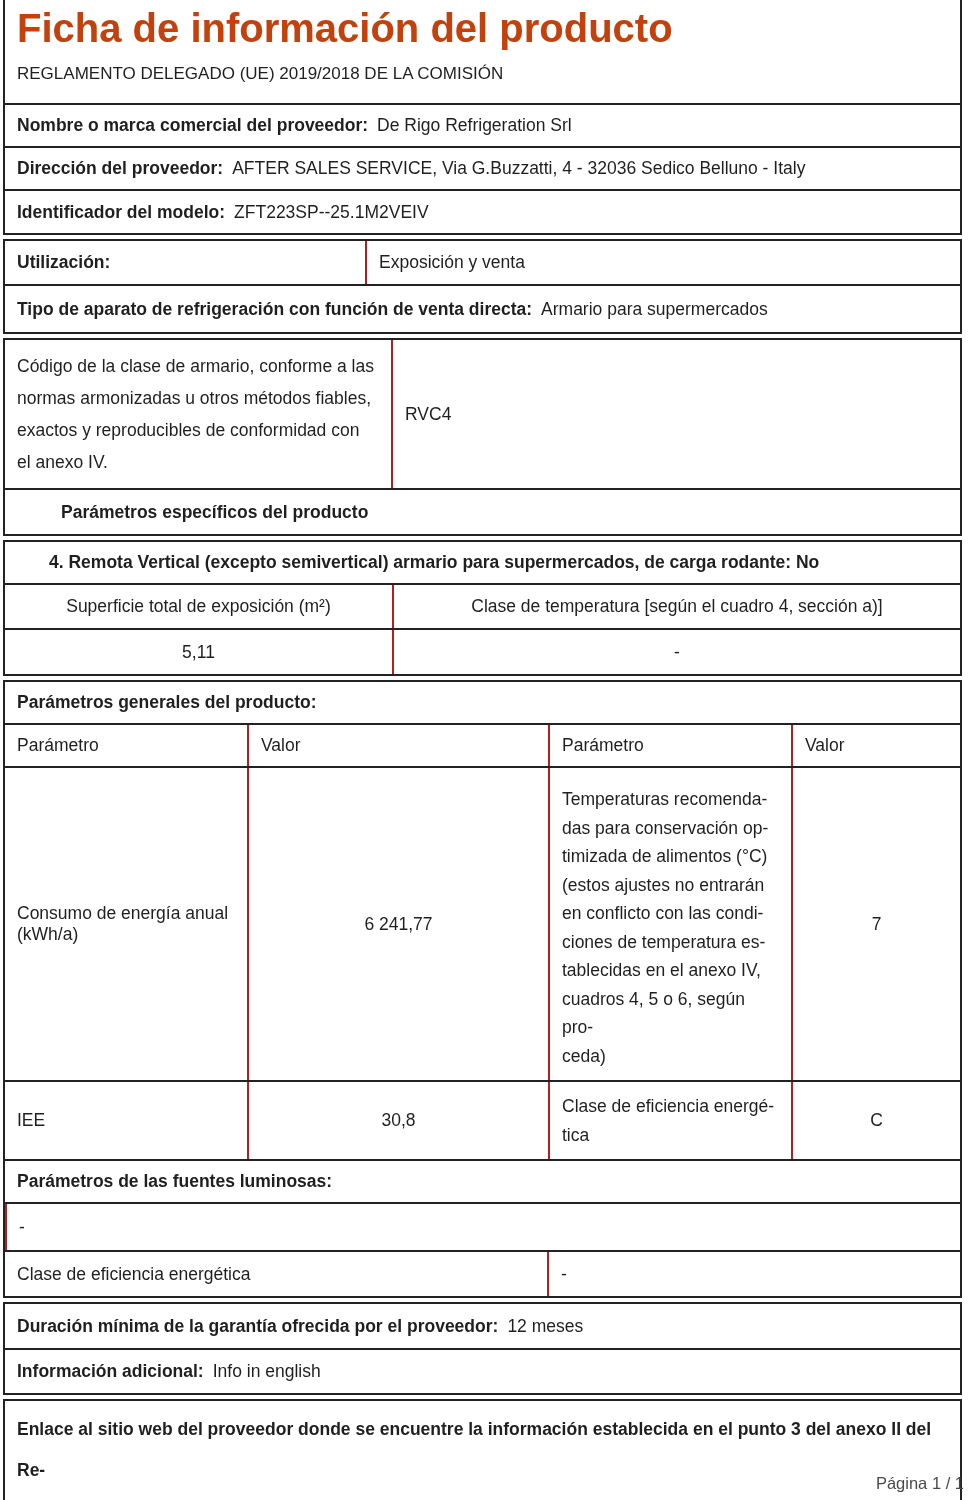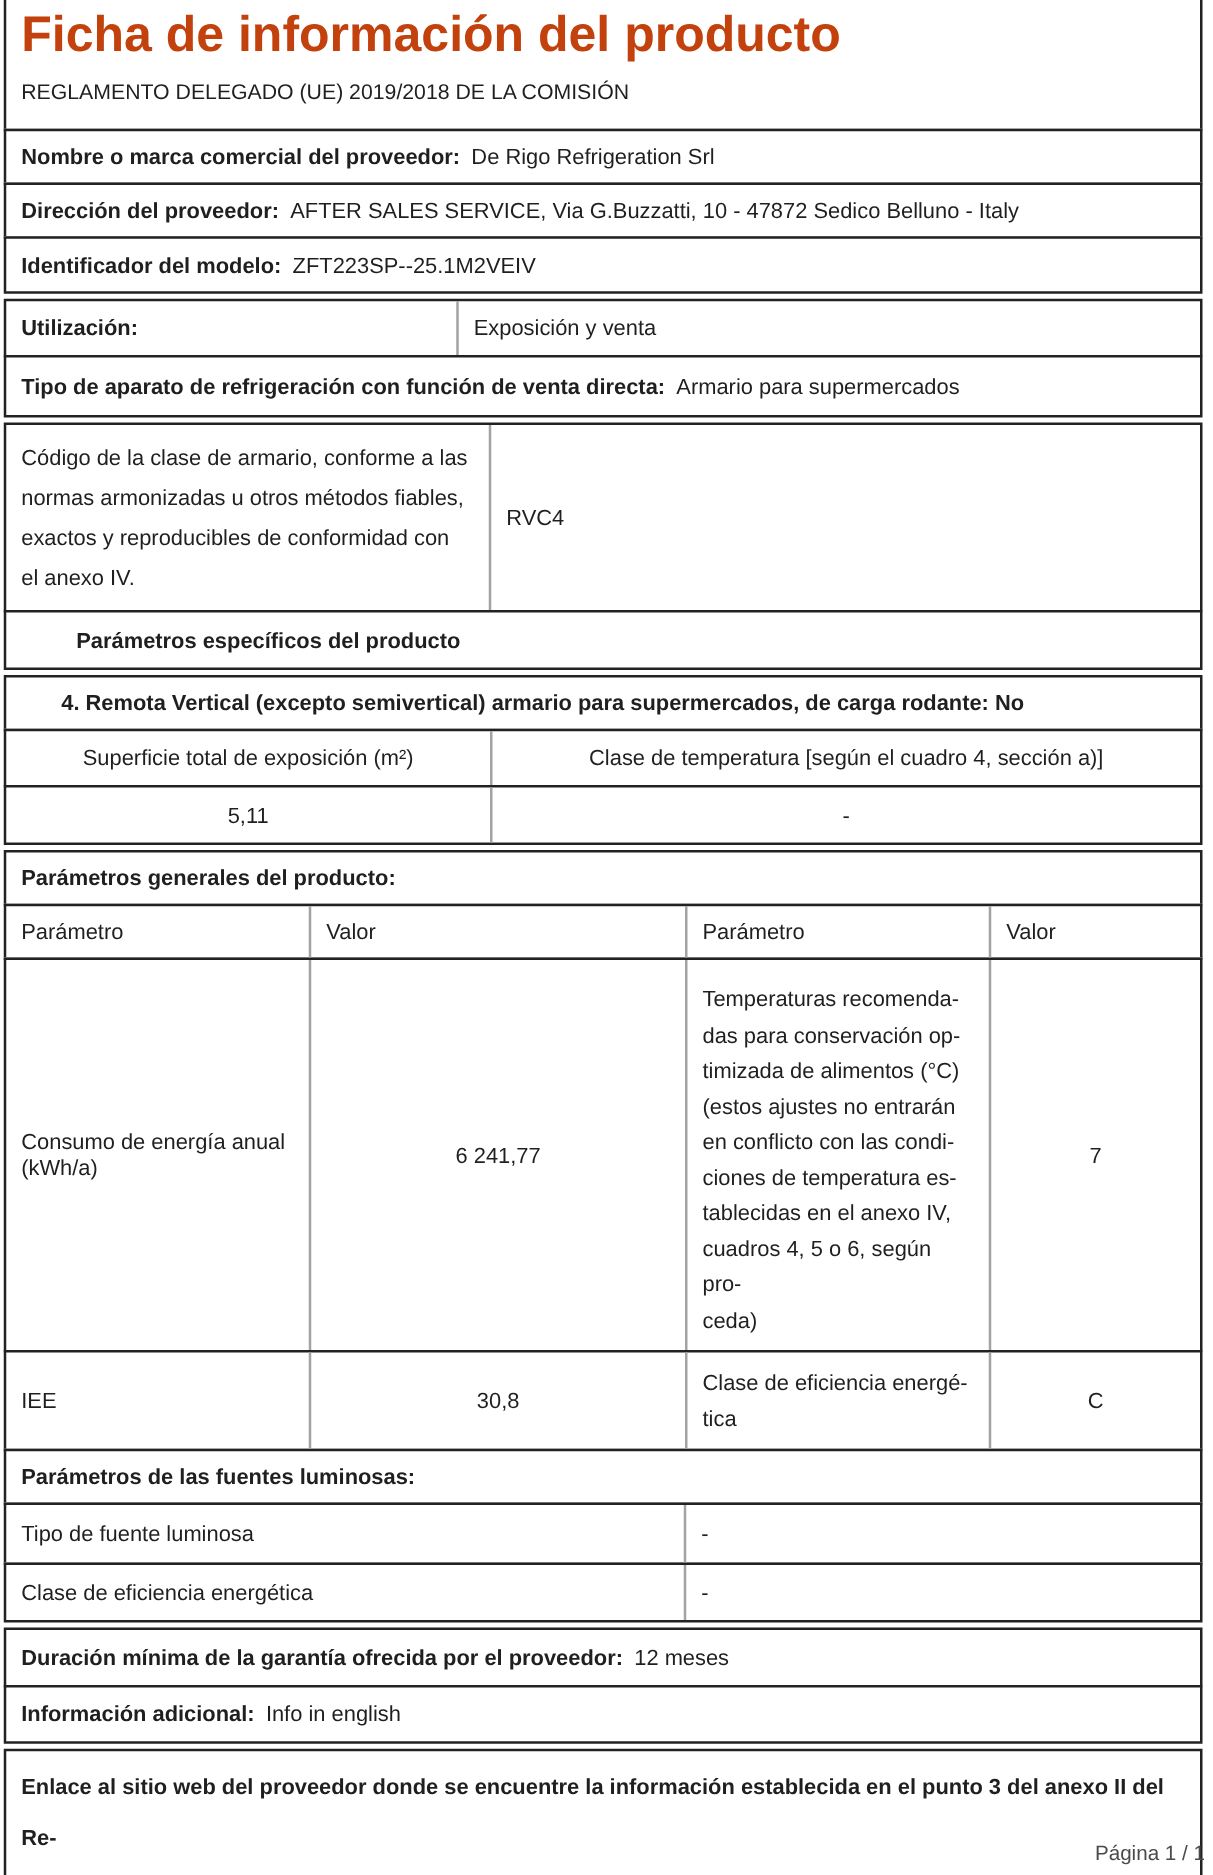--- a/index.html
+++ b/index.html
@@ -10,21 +10,21 @@
   }
   .sheet{position:absolute;left:3px;top:0;width:959px;}
   .sec{
     box-sizing:border-box;border:2px solid #222;background:#fff;
     margin-top:-2px;display:flex;align-items:stretch;
   }
   .sec.gap{margin-top:4px;}
   .cell{box-sizing:border-box;padding:10px 12px;display:flex;align-items:center;flex-wrap:wrap;}
   .cell.top{align-items:flex-start;}
   .cell.center{justify-content:center;text-align:center;}
-  .divl{border-left:2px solid #a3a3a3;}
+  .divl{border-left:2px solid #b91c1c;}
   .lbl{font-weight:bold;margin-right:9px;white-space:nowrap;}
   .val{font-weight:normal;}
   .txt{font-size:17.5px;}
   
   .titleblock{display:block;padding:4px 12px 10px 12px;}
   h1{
     margin:2px 0 14px 0;font-size:40px;line-height:1.1;font-weight:bold;
     color:#c2410c;letter-spacing:0;
   }
   .subtitle{font-size:17px;color:#1f1f1f;}
@@ -63,21 +63,21 @@
   <div class="sec" style="min-height:45px;">
     <div class="cell txt flex1">
       <span class="lbl">Nombre o marca comercial del proveedor:</span>
       <span class="val">De Rigo Refrigeration Srl</span>
     </div>
   </div>
 
   <div class="sec" style="min-height:45px;">
     <div class="cell txt flex1">
       <span class="lbl">Dirección del proveedor:</span>
-      <span class="val">AFTER SALES SERVICE, Via G.Buzzatti, 10 - 47872 Sedico Belluno - Italy</span>
+      <span class="val">AFTER SALES SERVICE, Via G.Buzzatti, 4 - 32036 Sedico Belluno - Italy</span>
     </div>
   </div>
 
   <div class="sec" style="min-height:46px;">
     <div class="cell txt flex1">
       <span class="lbl">Identificador del modelo:</span>
       <span class="val">ZFT223SP--25.1M2VEIV</span>
     </div>
   </div>
 
@@ -199,23 +199,20 @@
     </div>
   </div>
 
   <div class="sec" style="min-height:42px;">
     <div class="cell txt flex1">
       <span class="heading">Parámetros de las fuentes luminosas:</span>
     </div>
   </div>
 
   <div class="sec" style="min-height:50px;">
-    <div class="cell txt w-light">
-      <span>Tipo de fuente luminosa</span>
-    </div>
     <div class="cell txt divl flex1">
       <span>-</span>
     </div>
   </div>
 
   <div class="sec" style="min-height:48px;">
     <div class="cell txt w-light">
       <span>Clase de eficiencia energética</span>
     </div>
     <div class="cell txt divl flex1">

